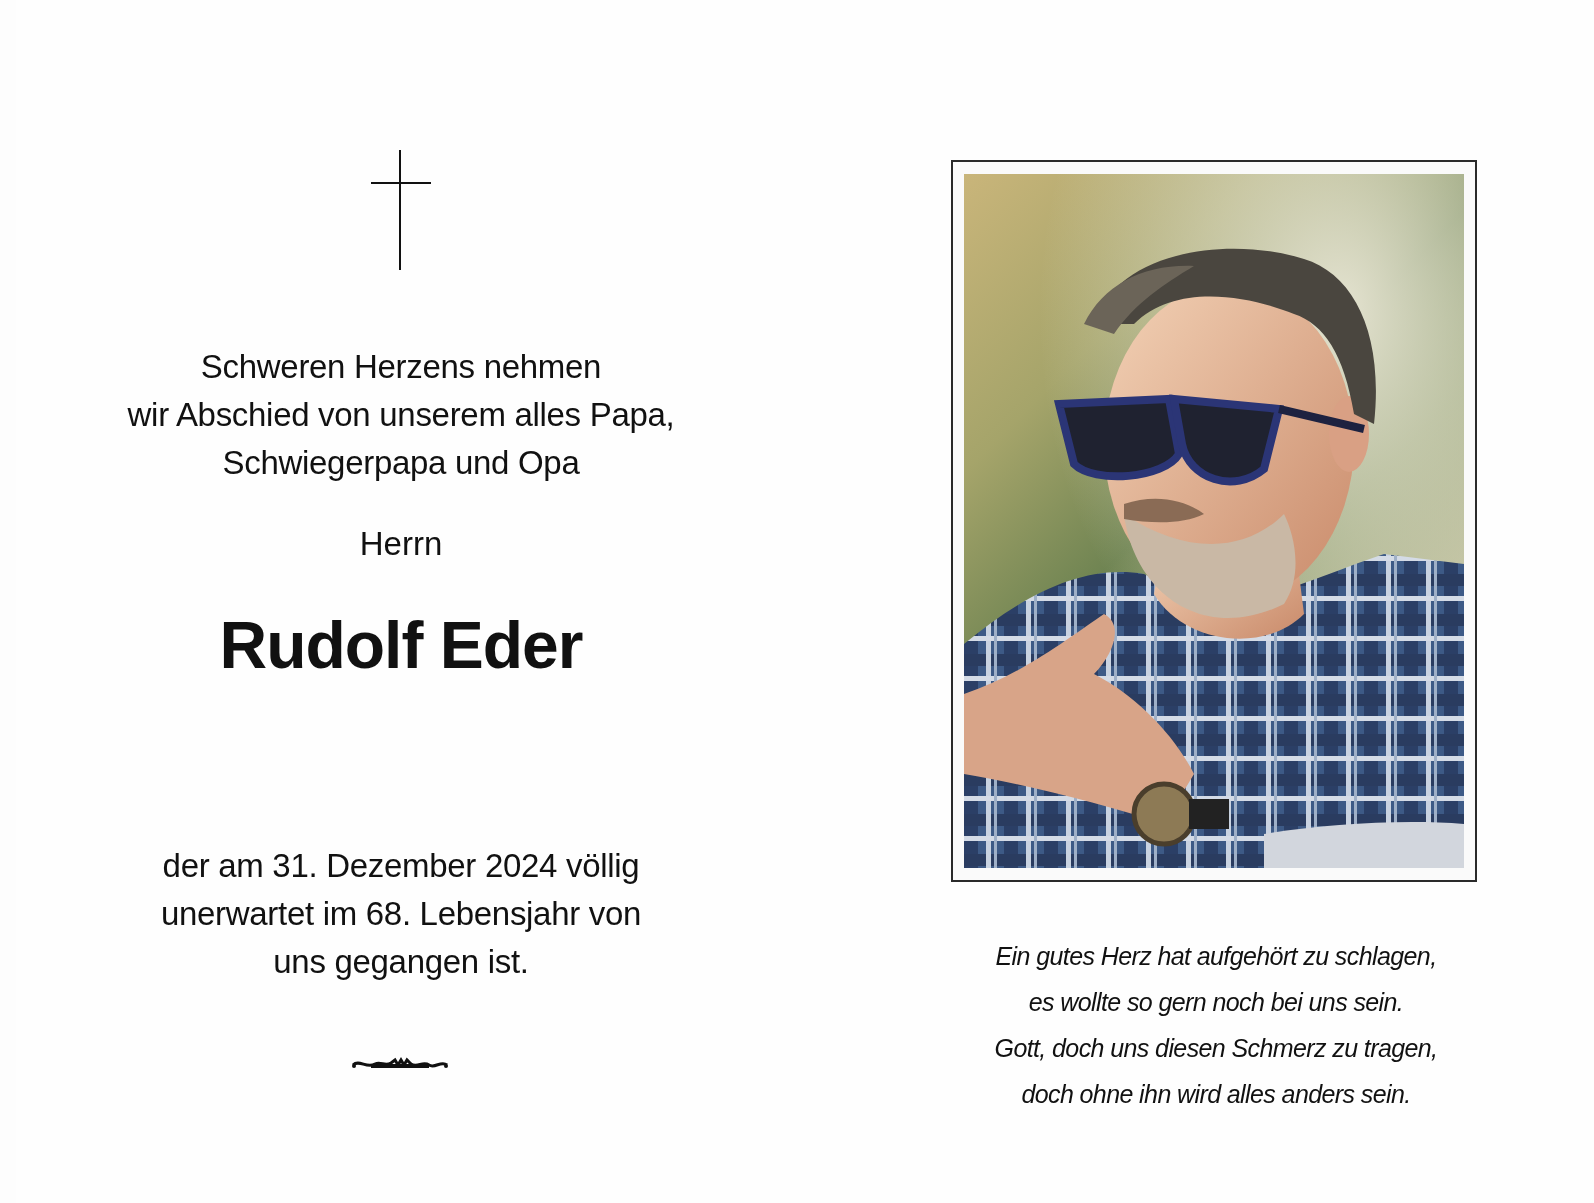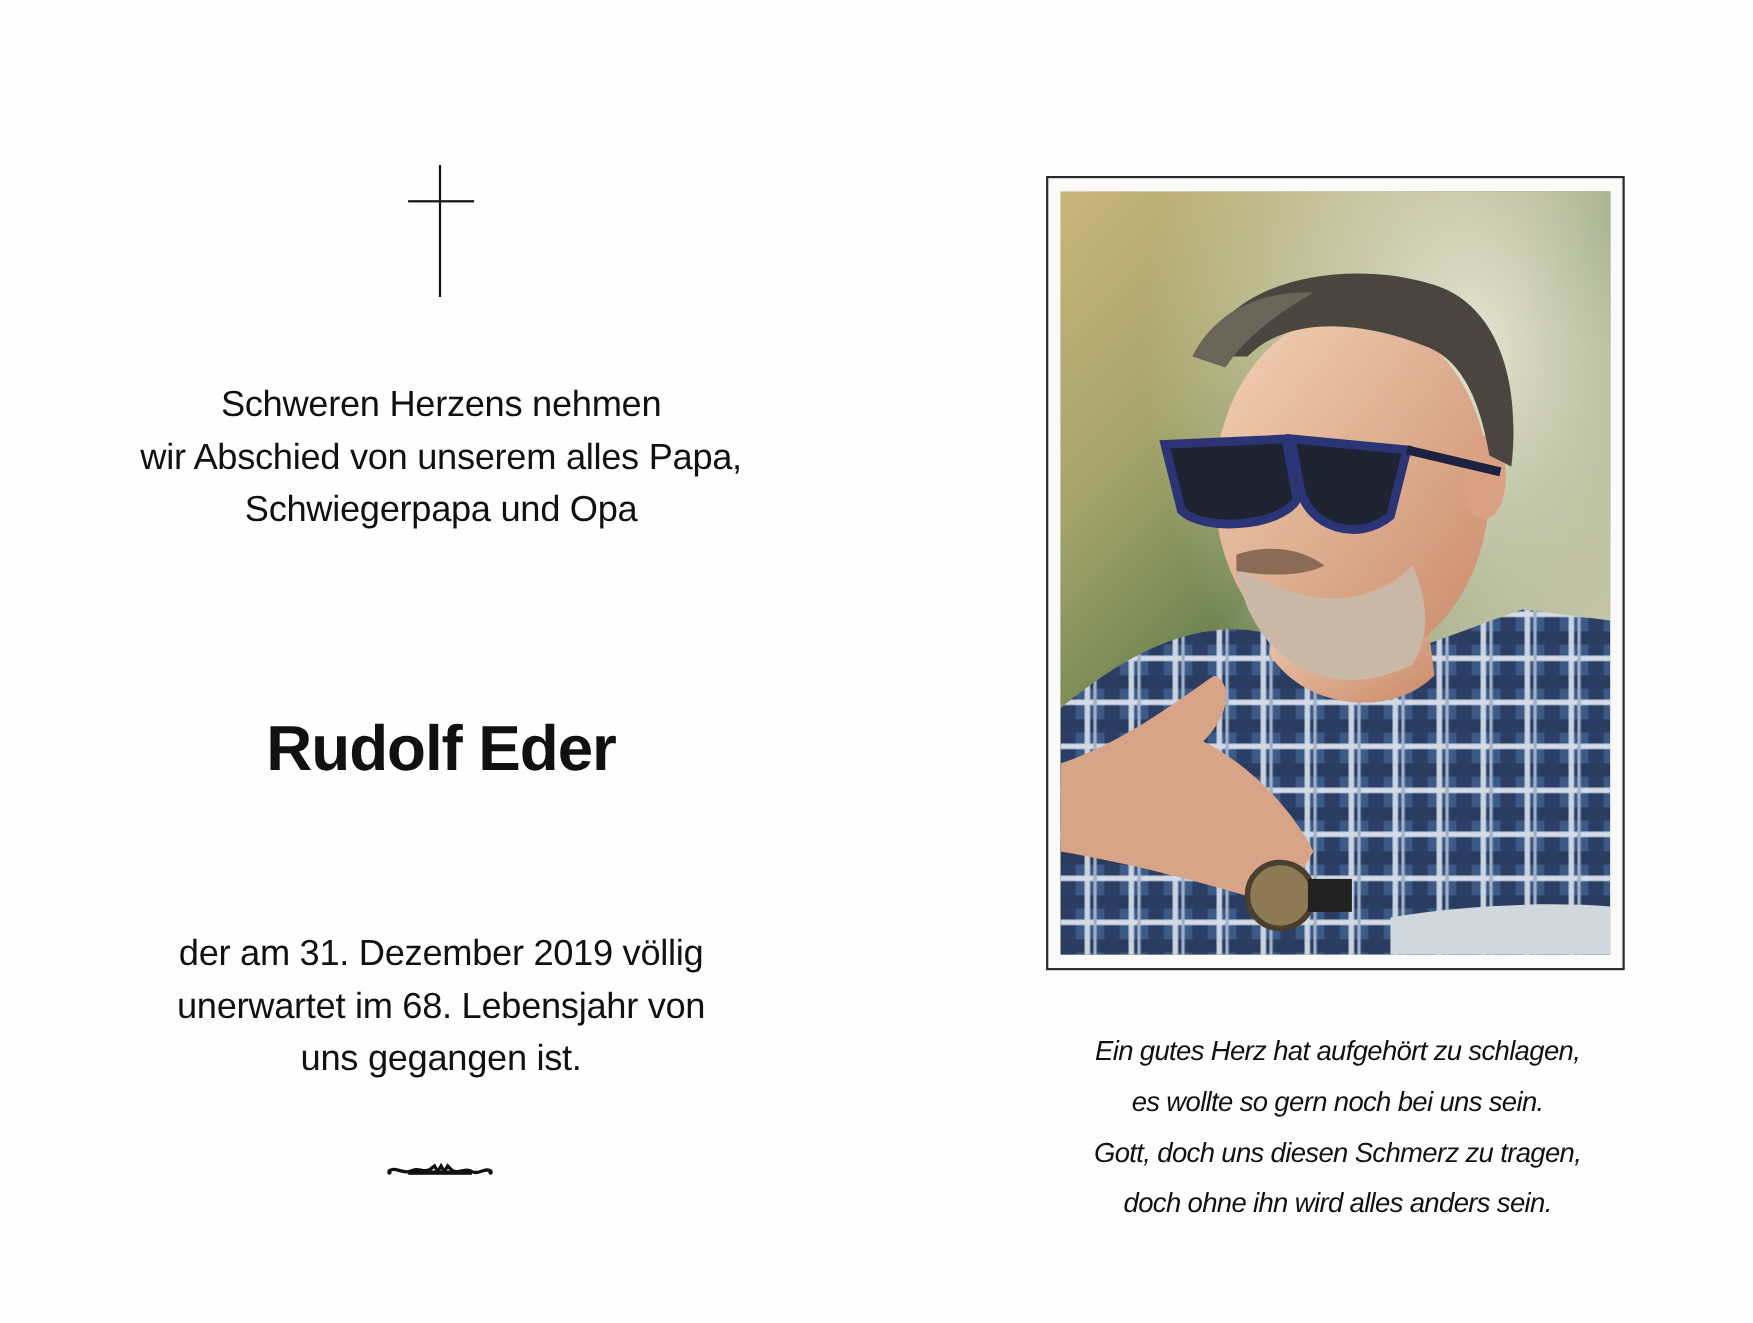--- a/index.html
+++ b/index.html
@@ -53,25 +53,24 @@
       line-height: 48px;
       letter-spacing: -0.3px;
     }
     .herrn {
       top: 520px;
       font-size: 33px;
       line-height: 48px;
     }
     .name {
       top: 602px;
-      font-size: 58px;
+      font-size: 66px;
       line-height: 86px;
       font-weight: bold;
       letter-spacing: -1px;
-      margin-top: 36px;
     }
     .address {
       top: 690px;
       font-size: 33px;
       line-height: 46px;
     }
     .deathnote {
       top: 842px;
       font-size: 33px;
       line-height: 48px;
@@ -131,26 +130,27 @@
     <div class="v"></div>
     <div class="h"></div>
   </div>
 
   <div class="left intro">
     <span class="line">Schweren Herzens nehmen</span>
     <span class="line">wir Abschied von unserem alles Papa,</span>
     <span class="line">Schwiegerpapa und Opa</span>
   </div>
 
+  <div class="left herrn">Herrn</div>
 
   <div class="left name">Rudolf Eder</div>
 
 
   <div class="left deathnote">
-    <span class="line">der am 31. Dezember 2019 völlig</span>
+    <span class="line">der am 31. Dezember 2024 völlig</span>
     <span class="line">unerwartet im 68. Lebensjahr von</span>
     <span class="line">uns gegangen ist.</span>
   </div>
 
   <svg class="ornament" viewBox="0 0 98 14">
     <path d="M2 8 C8 2, 16 12, 24 7 C30 4, 34 10, 40 6 L44 3 L47 8 L50 3 L53 8 L56 3 L60 7 C66 11, 72 4, 78 8 C84 12, 90 3, 96 8" fill="none" stroke="#111" stroke-width="3"></path>
     <circle cx="3" cy="9" r="2" fill="#111"></circle>
     <circle cx="95" cy="9" r="2" fill="#111"></circle>
     <rect x="20" y="7" width="58" height="4" fill="#111"></rect>
   </svg>

